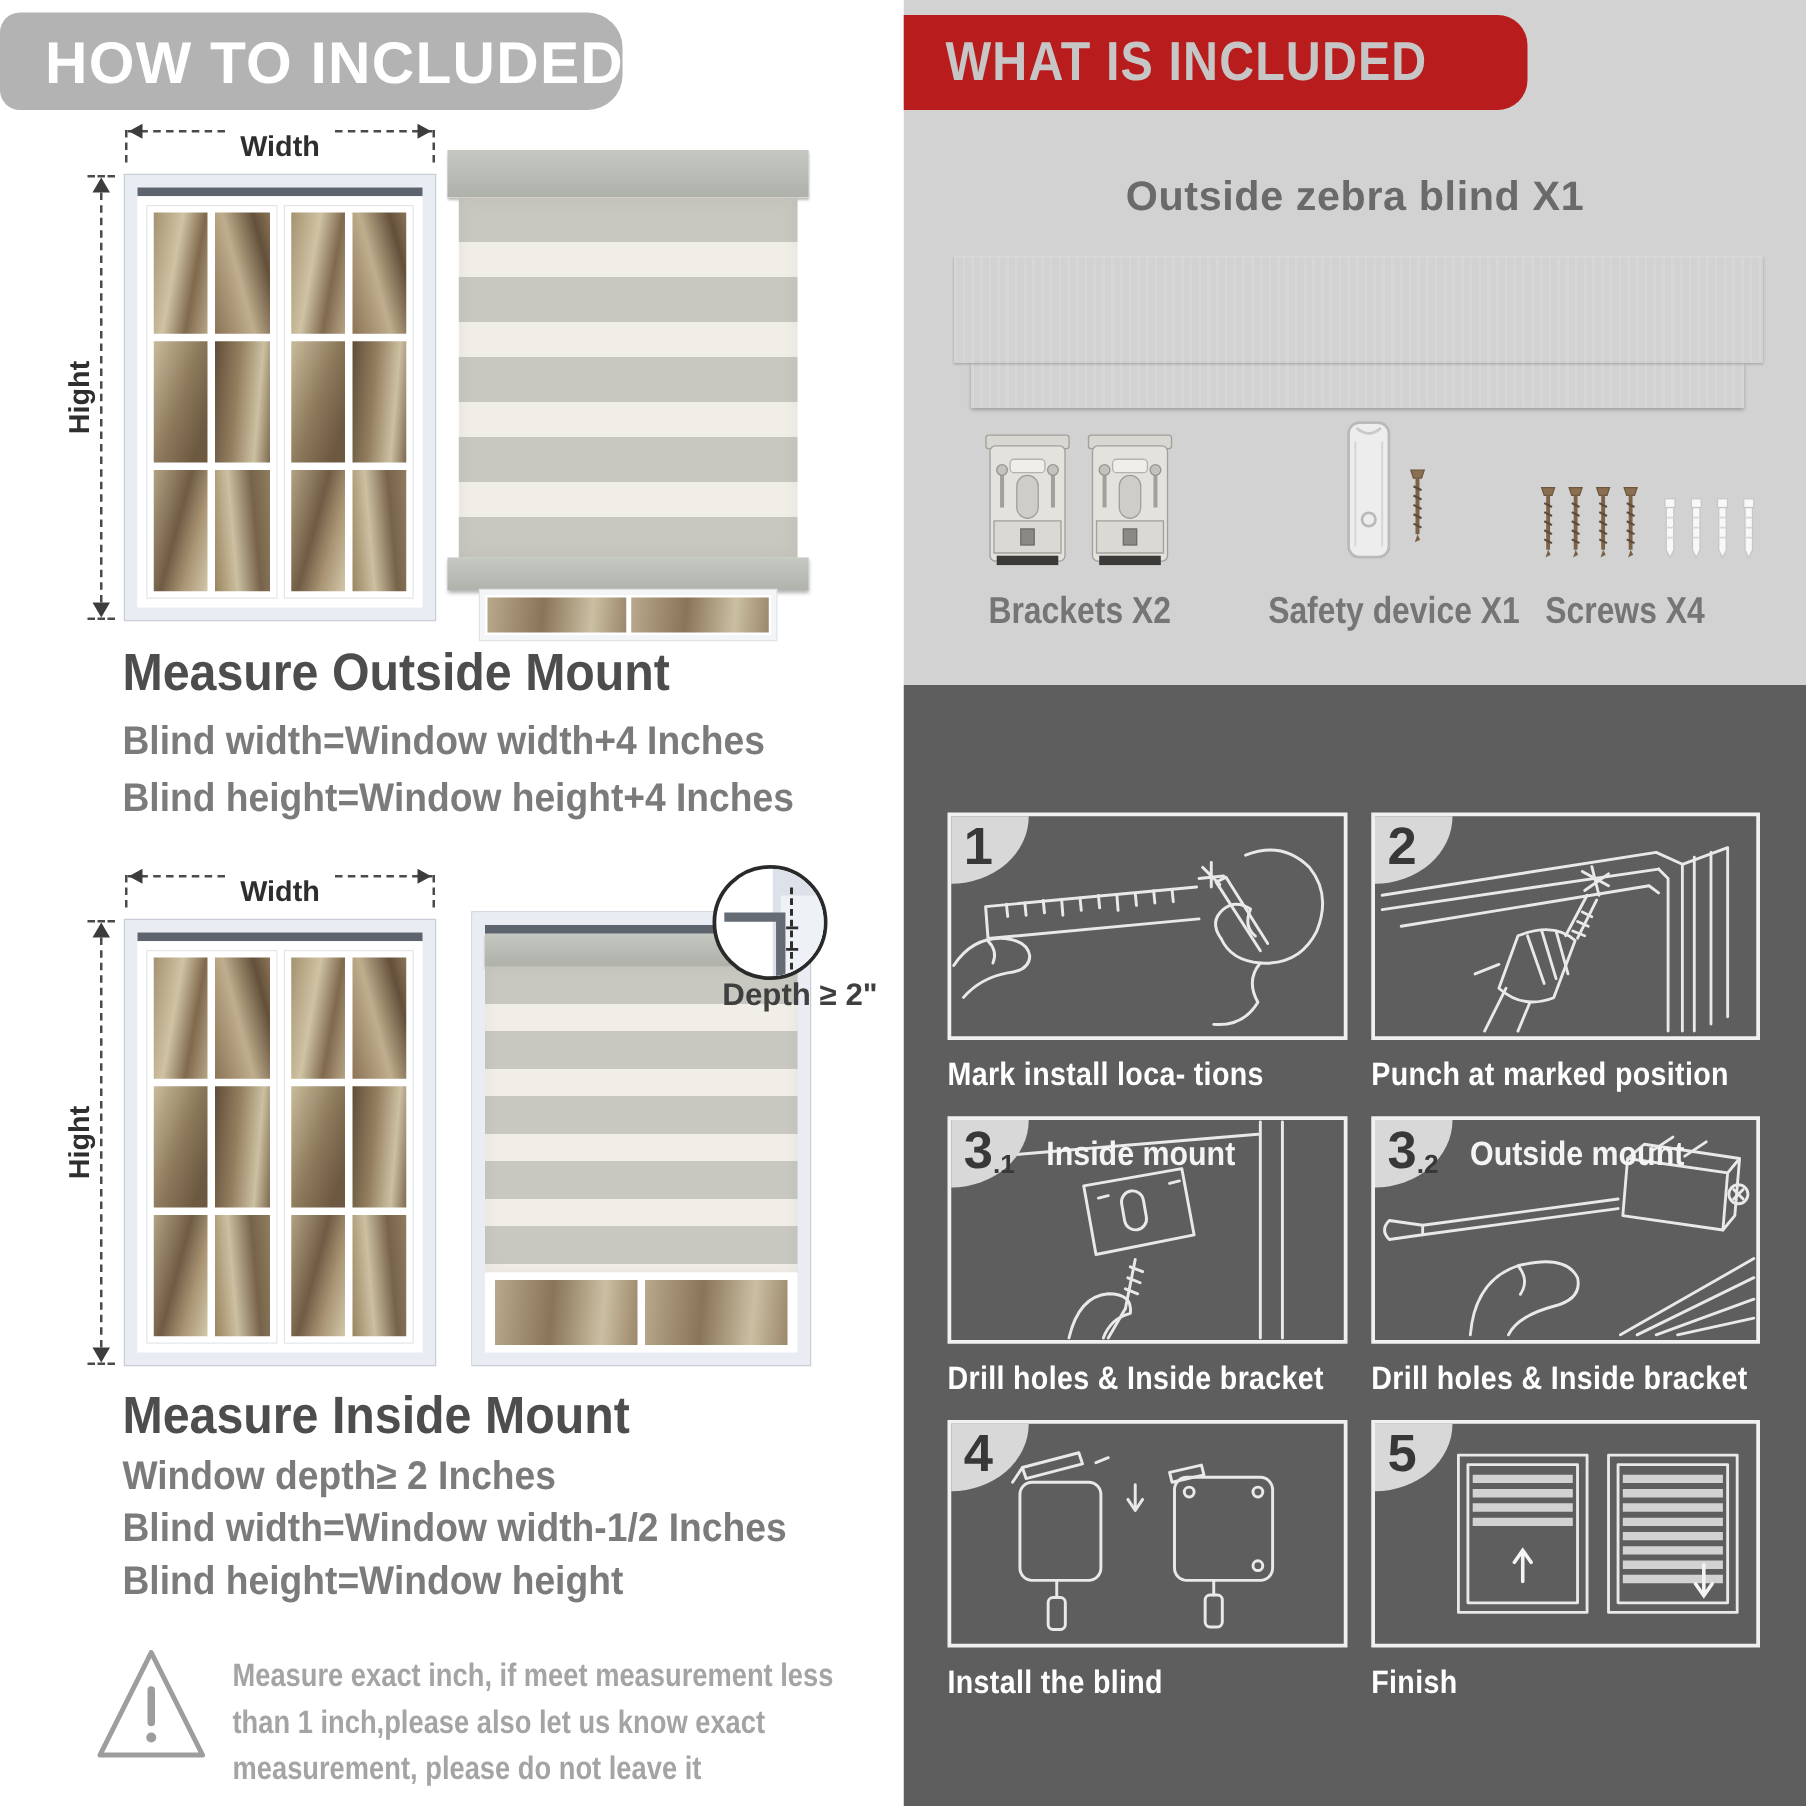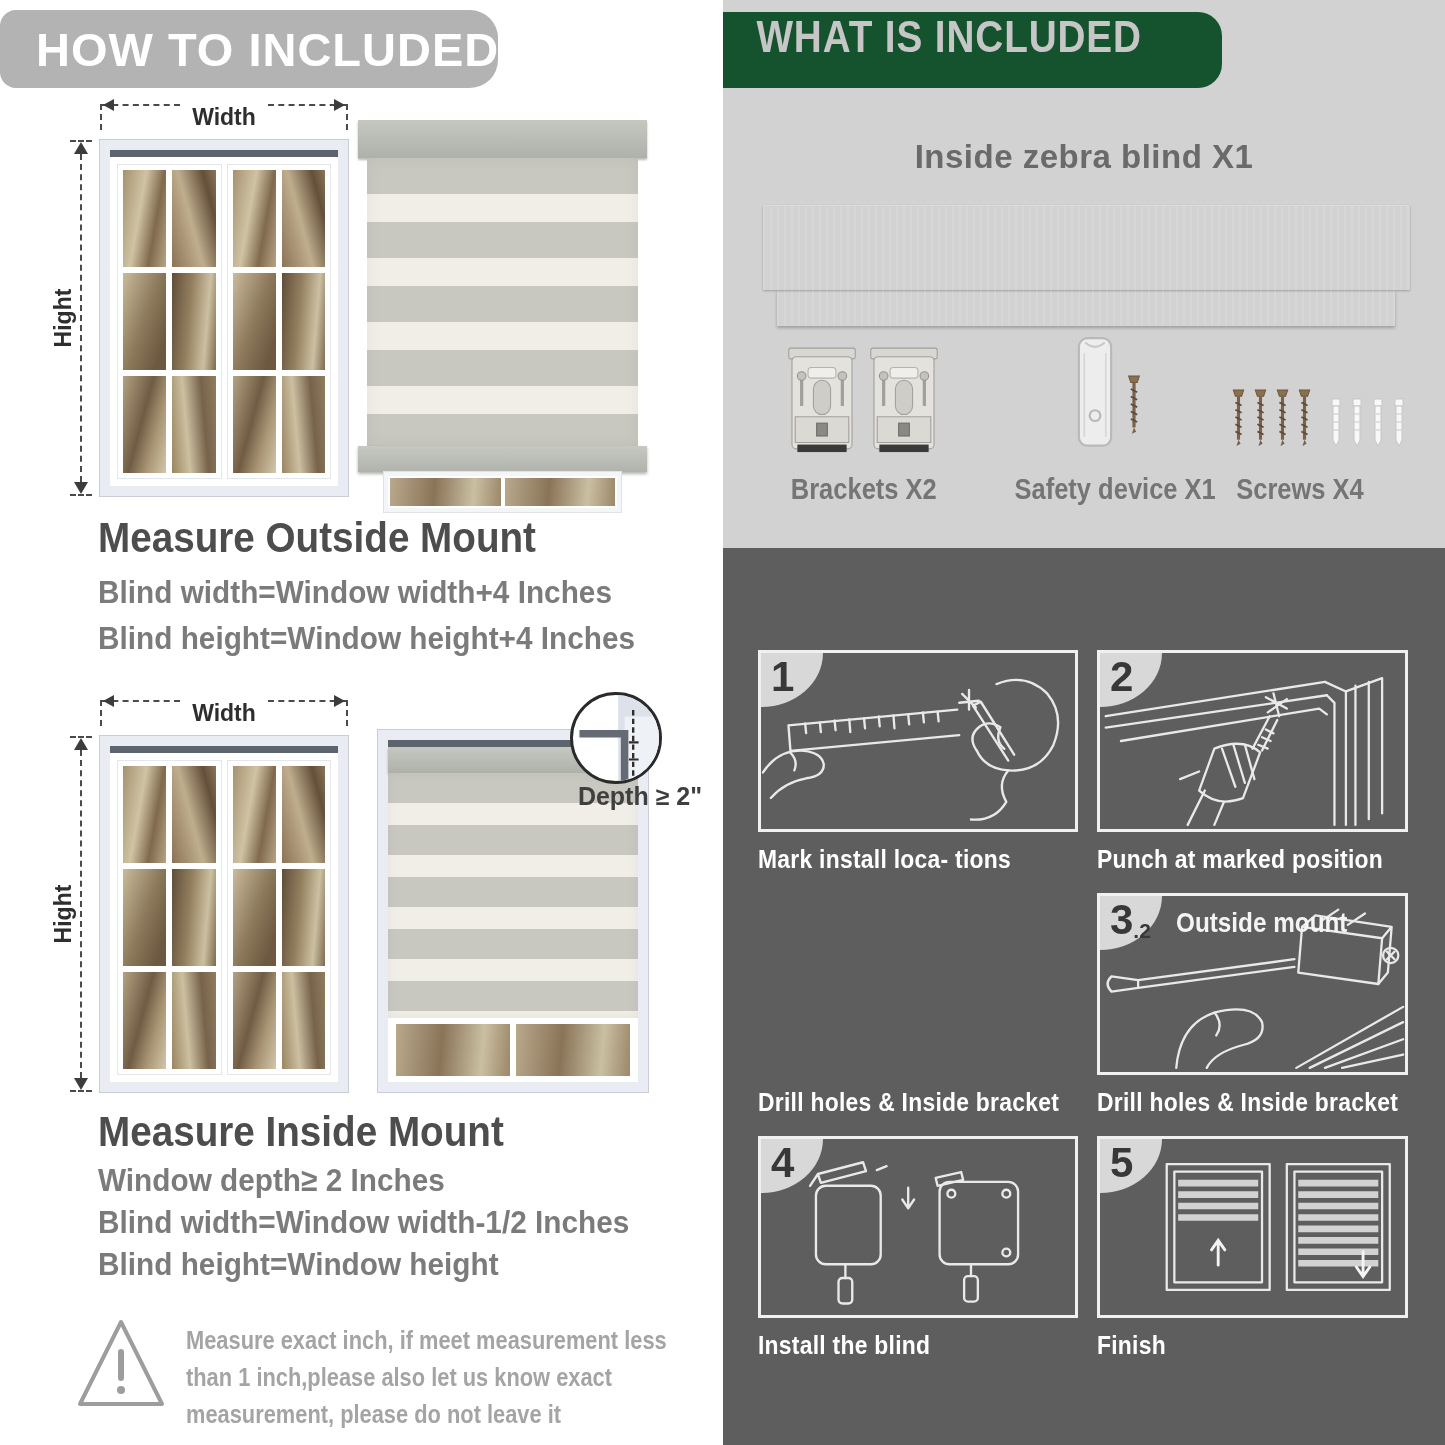--- a/index.html
+++ b/index.html
@@ -65,22 +65,22 @@
       box-shadow:inset 0 0 12px rgba(0,0,0,.05)}
 
   .mag{border:3px solid #2a2a2a;border-radius:50%;background:#fff;overflow:hidden;width:86px;height:86px}
   .depth-lbl{font-size:25px;font-weight:bold;color:#3f3f3f;white-space:nowrap}
 
   .warn-text div{font-size:26px;color:#9d9d9d;line-height:37px;white-space:nowrap;
       transform:scaleX(.84);transform-origin:left;font-weight:bold;opacity:.92}
 
   
   .sec-included{left:723px;top:0;width:722px;height:548px;background:#d2d2d2}
-  .band-white{left:0;top:12px;width:499px;height:76px;background:#14532d;
-      border-radius:0 24px 24px 0;display:flex;align-items:flex-start}
+  .band-white{left:0;top:12px;width:499px;height:76px;background:#b91c1c;
+      border-radius:0 24px 24px 0;display:flex;align-items:center}
   .band-white span{font-size:44px;font-weight:bold;color:#c6c6c6;letter-spacing:1px;
       padding-left:38px;white-space:nowrap;transform:scaleX(.88);transform-origin:left}
   .product-title{left:0;top:138px;width:722px;text-align:center;font-size:33px;
       font-weight:bold;color:#6a6a6a;letter-spacing:.5px}
   .bar-main{left:40px;top:205px;width:647px;height:85px;
       background:linear-gradient(180deg,#cdd0c8,#b7bab2 60%,#aeb1a9);
       box-shadow:inset 0 1px 0 #dadcd6, 0 1px 2px rgba(0,0,0,.25)}
   .bar-sub{left:54px;top:290px;width:618px;height:36px;
       background:linear-gradient(180deg,#c6c9c1,#bcbfb7);box-shadow:0 2px 3px rgba(0,0,0,.25)}
   .brush{background-image:repeating-linear-gradient(90deg,rgba(255,255,255,.10) 0 2px,transparent 2px 7px)}
@@ -241,21 +241,21 @@
 <div class="abs warn-text" style="left:186px;top:1322px">
   <div>Measure exact inch, if meet measurement less</div>
   <div>than 1 inch,please also let us know exact</div>
   <div>measurement, please do not leave it</div>
 </div>
 
 <div class="abs sec-included">
   <div class="abs band-white">
     <span>WHAT IS INCLUDED</span>
   </div>
-  <div class="abs product-title">Inside zebra blind X1</div>
+  <div class="abs product-title">Outside zebra blind X1</div>
 
   <div class="abs bar-main brush"></div>
   <div class="abs bar-sub brush"></div>
 
   <div class="abs inc-group" style="left:55px;top:346px;width:170px">
     <svg width="72" height="120" viewBox="0 0 66 112">
       <rect x="2" y="2" width="62" height="10" rx="2" fill="#d9d7d2" stroke="#a3a09b"></rect>
       <rect x="5" y="10" width="56" height="86" rx="4" fill="#e4e2dd" stroke="#a3a09b"></rect>
       <rect x="20" y="20" width="26" height="10" rx="3" fill="#efeeea" stroke="#b5b3ae"></rect>
       <rect x="25" y="32" width="16" height="32" rx="8" fill="#cfcdc8" stroke="#a3a09b"></rect>
@@ -379,20 +379,36 @@
         <path d="M182 38 l6 24 M196 44 l-20 14 M174 42 l22 12"></path>
         <path d="M120 96 Q150 84 168 100 L150 148 Q124 158 104 140 Z"></path>
         <path d="M128 96 l14 40 M140 92 l12 40 M152 92 l10 36"></path>
         <path d="M110 140 L92 176 M130 152 L120 176 M104 120 l-20 8"></path>
       </g>
     </svg>
     <div class="badge"><span class="n">2</span><span class="s"></span></div>
   </div>
   <div class="caption" style="left:374px;top:296px">Punch at  marked position</div>
 
+  <div class="panel" style="left:35px;top:345px;width:320px">
+    <svg viewBox="0 0 320 176">
+      <g class="lineart">
+        <path d="M252 0 L252 176 M270 0 L270 176 M10 30 L250 10"></path>
+        <path d="M108 52 L188 38 L198 92 L118 108 Z"></path>
+        <rect x="140" y="56" width="18" height="32" rx="9" transform="rotate(-10 149 72)"></rect>
+        <path d="M120 62 l8 -2 M178 50 l8 -2"></path>
+        <path d="M150 112 L142 152"></path>
+        <path d="M146 118 l10 4 M144 127 l10 4 M142 136 l10 4"></path>
+        <path d="M142 152 L128 176"></path>
+        <path d="M96 176 Q104 142 128 140 Q148 140 146 156 Q130 160 124 176"></path>
+      </g>
+    </svg>
+    <div class="badge"><span class="n">3</span><span class="s">.1</span></div>
+    <div class="ptitle">Inside mount</div>
+  </div>
   <div class="caption" style="left:35px;top:539px">Drill holes &amp;  Inside bracket</div>
 
   <div class="panel" style="left:374px;top:345px;width:311px">
     <svg viewBox="0 0 320 176">
       <g class="lineart">
         <path d="M206 176 L318 112 M220 176 L318 128 M236 176 L318 146 M254 176 L318 162"></path>
         <path d="M212 28 L296 40 L292 88 L208 76 Z"></path>
         <path d="M212 28 L226 16 L306 28 L296 40 M306 28 L302 76 L292 88"></path>
         <path d="M232 22 l18 -12 M260 26 l18 -12"></path>
         <circle cx="305" cy="58" r="8"></circle>

